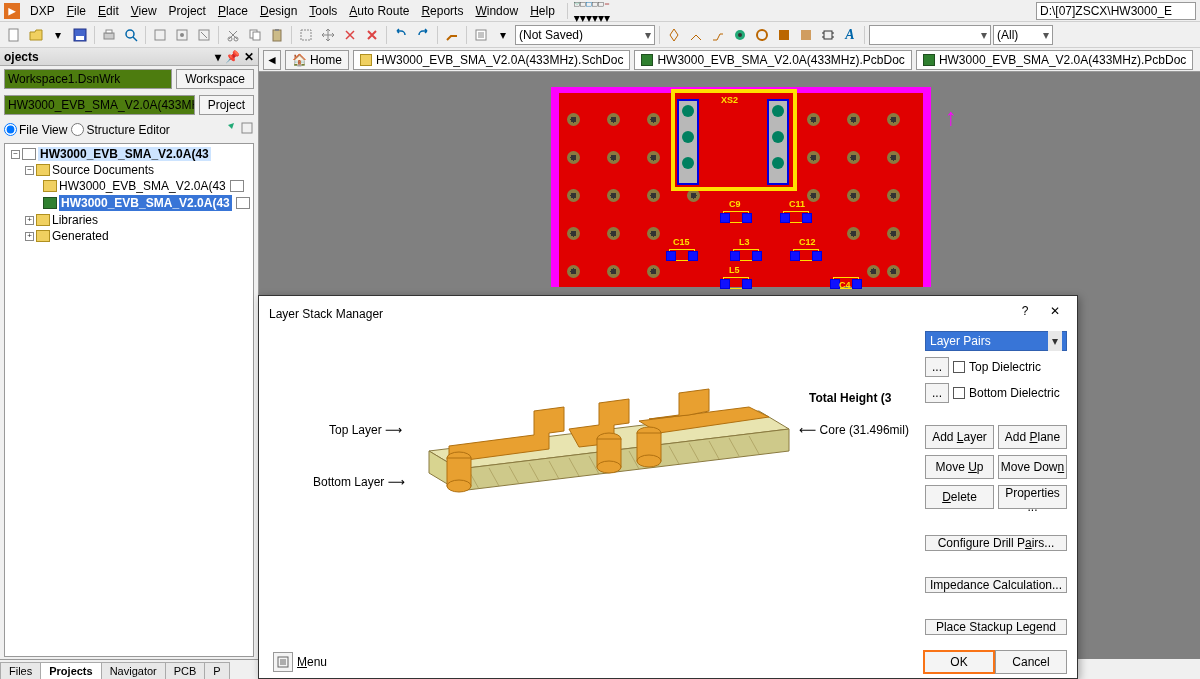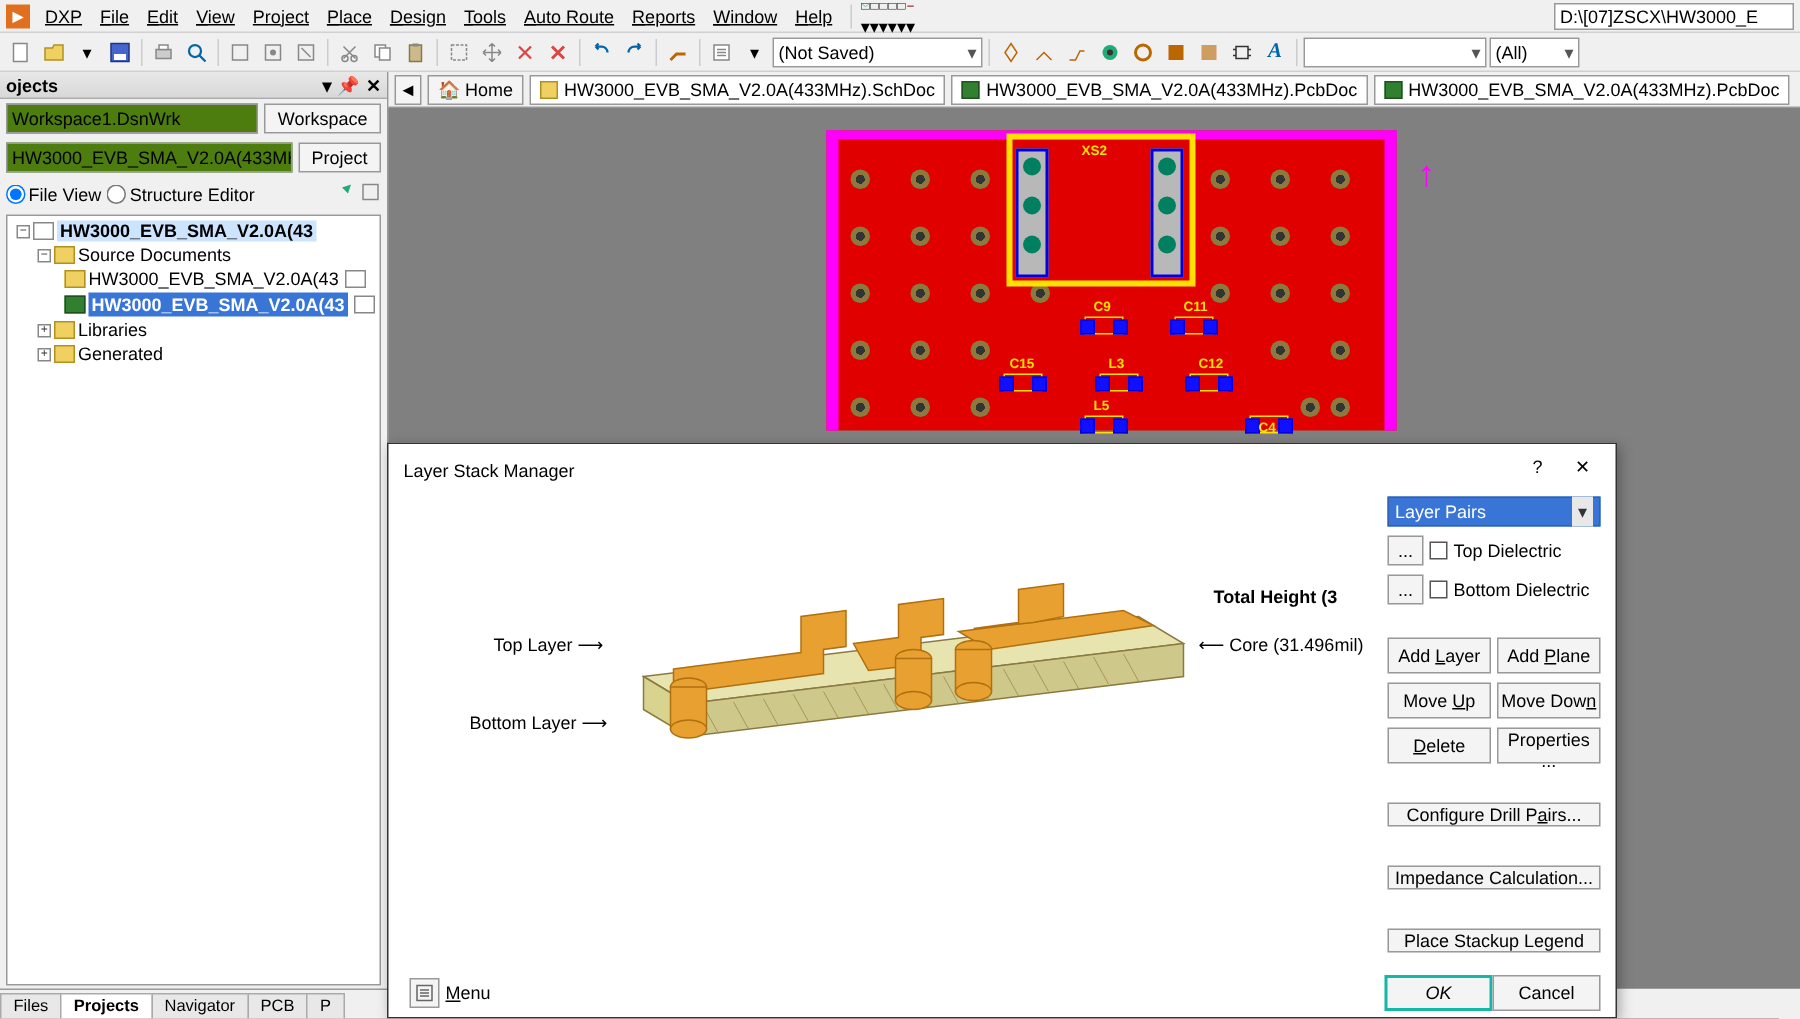--- a/index.html
+++ b/index.html
@@ -1,21 +1,21 @@
 <!DOCTYPE html>
 <html><head>
 <meta charset="utf-8">
 <style>
 * { box-sizing: border-box; margin: 0; padding: 0; font-family: "Microsoft YaHei", "Segoe UI", Tahoma, sans-serif; font-size: 12px; }
 body { background: #f0f0f0; width: 1200px; height: 679px; overflow: hidden; position: relative; }
 
 
 .menubar { height: 22px; background: #f0f0f0; display: flex; align-items: center; padding: 0 4px; border-bottom: 1px solid #d0d0d0; }
 .menubar .appicon { width: 16px; height: 16px; background: #e07020; margin-right: 4px; display: inline-flex; align-items: center; justify-content: center; color: #fff; font-size: 9px; font-weight: bold; }
-.menubar .mlabel { margin: 0 2px; padding: 2px 4px; cursor: default; text-decoration: underline; }
+.menubar .mlabel { margin: 0 2px; padding: 2px 4px; cursor: default; }
 .menubar .mlabel u { text-decoration: underline; }
 .menubar .spacer { flex: 1; }
 .menubar .pathbox { width: 160px; height: 18px; border: 1px solid #999; background: #fff; padding: 0 3px; line-height: 16px; overflow: hidden; white-space: nowrap; }
 
 
 .toolbar { height: 26px; background: #f0f0f0; display: flex; align-items: center; padding: 0 4px; border-bottom: 1px solid #d0d0d0; gap: 2px; }
 .toolbar .tbtn { width: 20px; height: 20px; display: inline-flex; align-items: center; justify-content: center; border: 1px solid transparent; }
 .toolbar .sep { width: 1px; height: 18px; background: #ccc; margin: 0 2px; }
 .toolbar .icon { width: 14px; height: 14px; }
 .toolbar .drop { width: 140px; height: 20px; border: 1px solid #999; background: #fff; padding: 0 3px; line-height: 18px; }
@@ -83,21 +83,21 @@
 .rightcol .sel .arr { margin-left: auto; background: #e8e8e8; color: #333; width: 14px; text-align: center; }
 .rightcol .chkrow { display: flex; align-items: center; gap: 4px; }
 .rightcol .mini { width: 24px; height: 20px; border: 1px solid #999; background: #f4f4f4; text-align: center; line-height: 18px; }
 .rightcol .chkbox { width: 12px; height: 12px; border: 1px solid #555; }
 .rightcol .btnrow { display: flex; gap: 4px; }
 .rightcol .dbtn { flex: 1; height: 24px; border: 1px solid #999; background: #f4f4f4; font-size: 12px; }
 .rightcol .dbtn.wide { width: 100%; }
 .dlgfoot { height: 36px; display: flex; align-items: center; justify-content: flex-end; padding: 0 10px; gap: 0; }
 .dlgfoot .lefttool { margin-right: auto; display: flex; align-items: center; gap: 4px; padding-left: 4px; }
 .dlgfoot .fbtn { width: 72px; height: 24px; border: 1px solid #999; background: #f4f4f4; }
-.dlgfoot .fbtn.primary { border: 2px solid #14b8a6; font-style: italic; }
+.dlgfoot .fbtn.primary { border: 2px solid #f97316; }
 .dlgfoot .foptbtn { width: 20px; height: 20px; border: 1px solid #999; background: #f4f4f4; display: inline-flex; align-items: center; justify-content: center; }
 
 
 .stacksvg { position: absolute; left: 120px; top: 20px; }
 
 
 .ic-folder { background: #f0d060; border: 1px solid #b09020; }
 .ic-doc { background: #fff; border: 1px solid #888; position: relative; }
 .ic-sch { background: #f0d060; border: 1px solid #b09020; }
 .ic-pcb { background: #308030; border: 1px solid #205020; }

